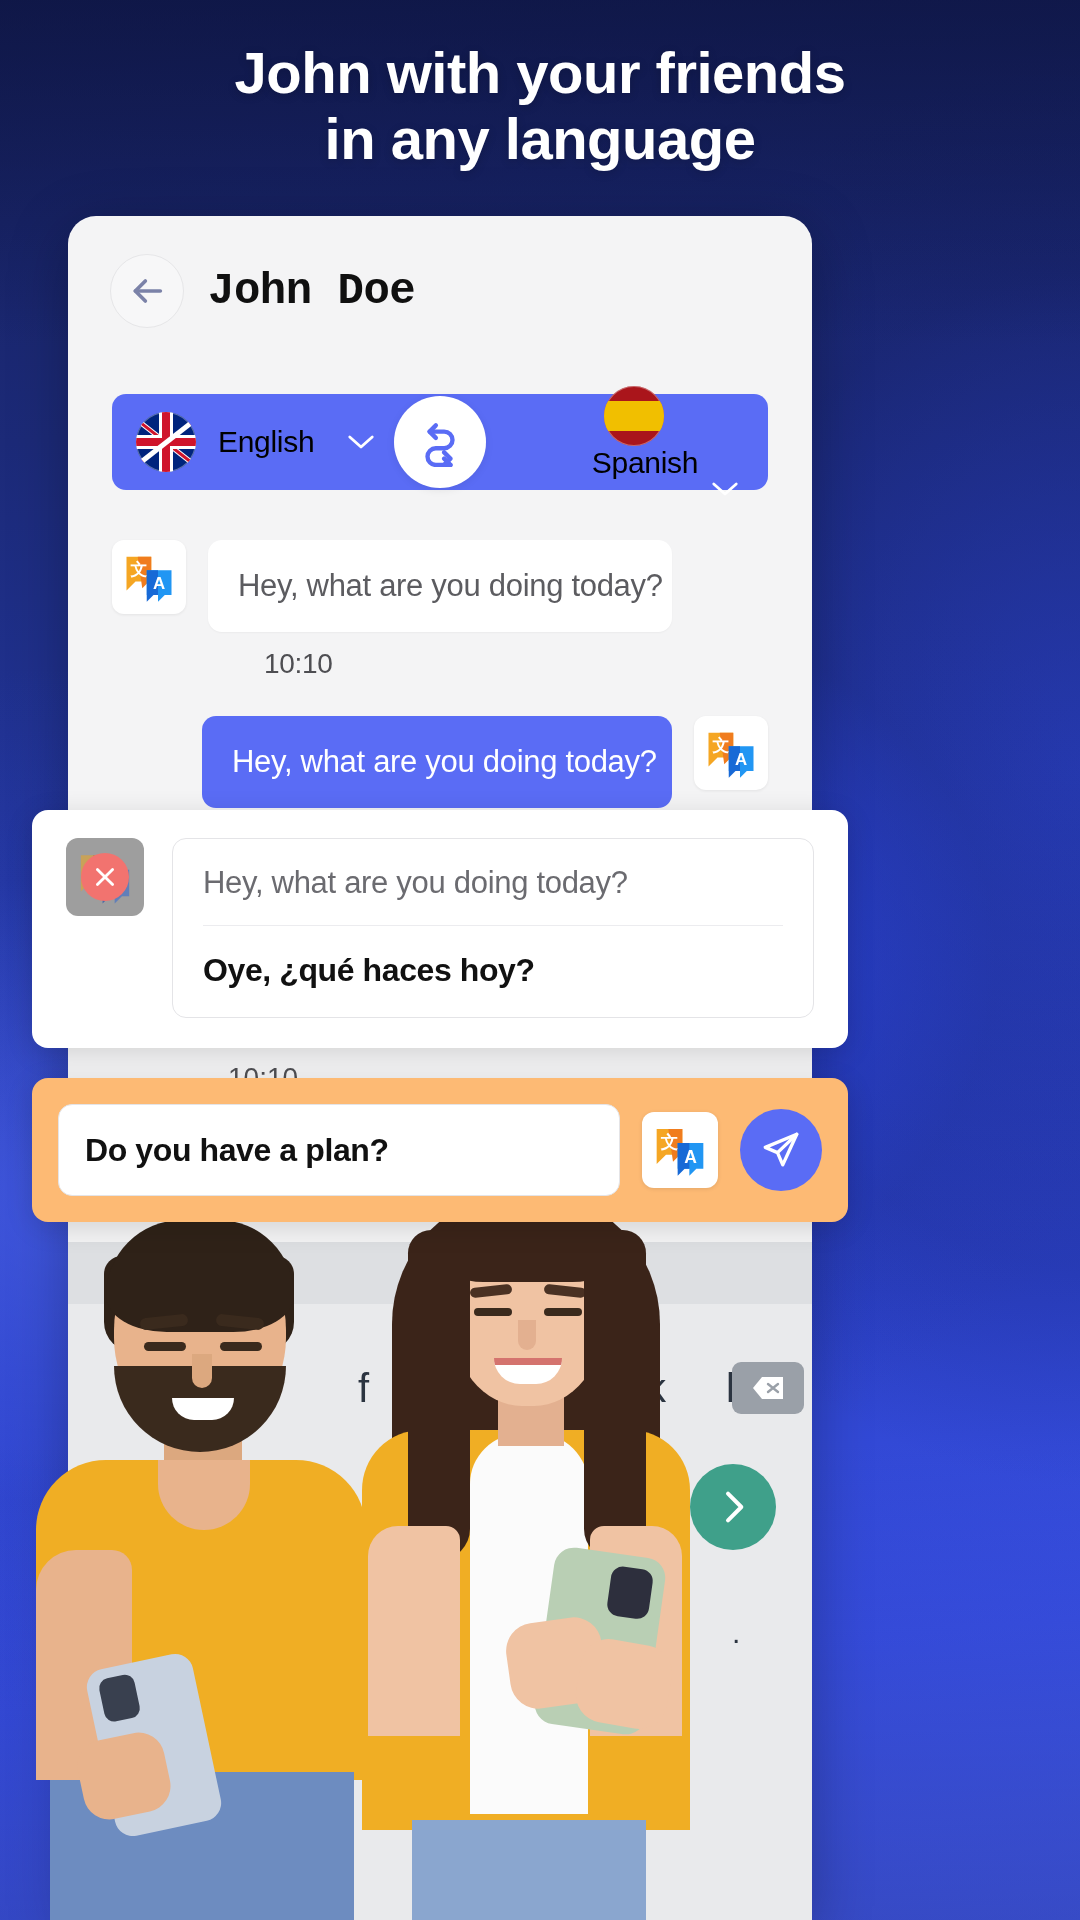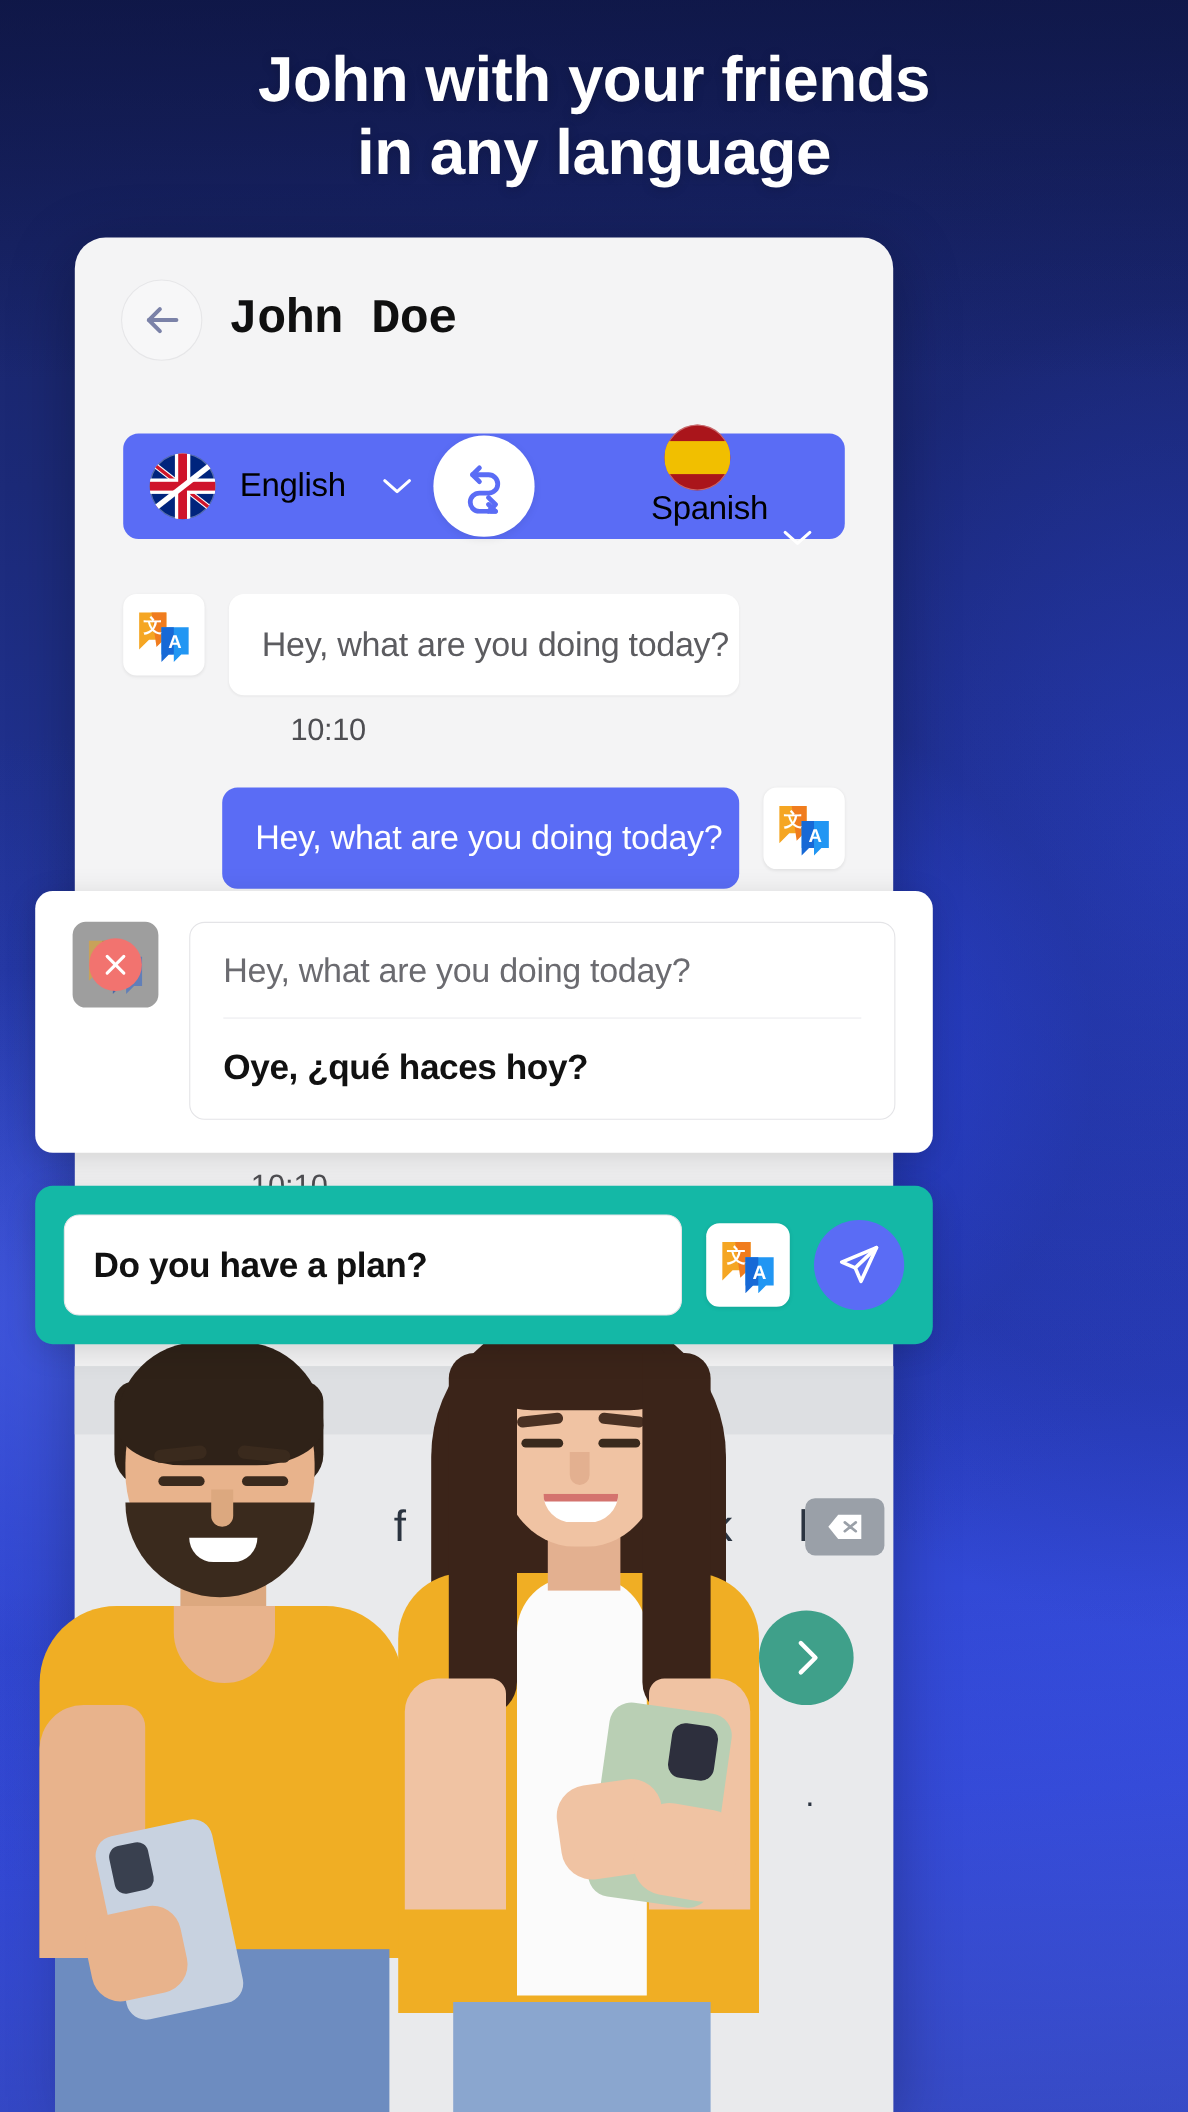--- a/index.html
+++ b/index.html
@@ -160,21 +160,21 @@
     font-size:32px; color:#111; font-weight:bold; letter-spacing:-0.4px;
     padding:26px 0 28px 0; white-space:nowrap;
   }
   #tr-time {
     position:absolute; left:196px; top:252px; font-size:28px; color:#4e4e52;
   }
 
   
   #card-composer {
     position:absolute; left:32px; top:1078px; width:816px; height:144px;
-    background:#14b8a6; border-radius:16px;
+    background:#fdba74; border-radius:16px;
     box-shadow:0 6px 28px rgba(0,0,0,0.14);
     display:flex; align-items:center; padding:0 26px;
   }
   .comp-input {
     flex:1; height:92px; border:1px solid #e4e4e7; border-radius:14px;
     display:flex; align-items:center; padding:0 26px;
     font-size:32px; color:#111; font-weight:bold; letter-spacing:-0.4px;
     background:#fff; white-space:nowrap; overflow:hidden;
   }
   .comp-tr {

